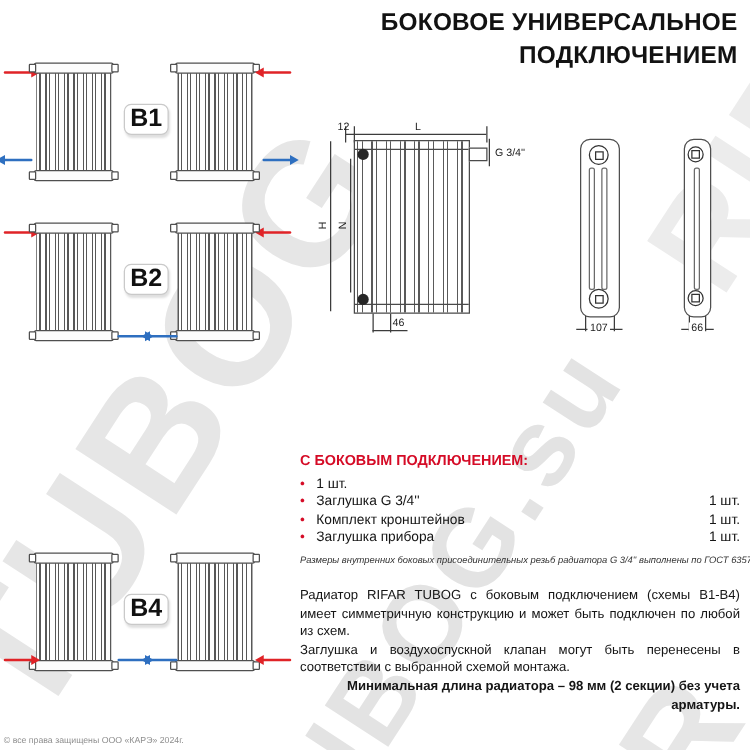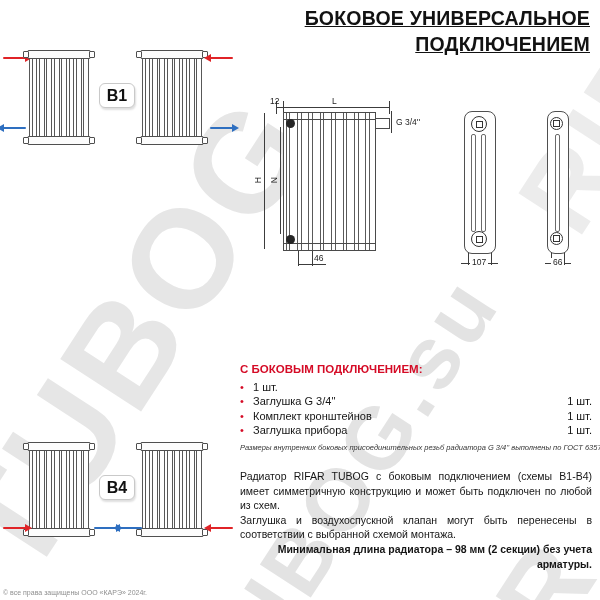--- a/index.html
+++ b/index.html
@@ -9,36 +9,36 @@
   
   .wm{position:absolute;z-index:0;font-weight:800;color:#e6e6e6;white-space:nowrap;
       transform-origin:0 0;transform:rotate(-57deg);letter-spacing:5px;line-height:1;}
   .wm1{left:-70px;top:520px;font-size:140px;}
   .wm2{left:0px;top:940px;font-size:88px;color:#e3e3e3;}
   .wm3{left:330px;top:820px;font-size:110px;}
   .wm4{left:500px;top:190px;font-size:110px;color:#ececec;}
 
   
   .title{position:absolute;top:6px;right:10px;z-index:2;text-align:right;
-         font-weight:800;font-size:19.5px;line-height:1.32;letter-spacing:.2px;color:#121212;text-decoration:underline;}
+         font-weight:800;font-size:19.5px;line-height:1.32;letter-spacing:.2px;color:#121212;}
 
   
   .scheme{position:absolute;left:0;width:236px;height:100px;z-index:1;}
   .rad{position:absolute;top:0;width:64px;height:95px;}
   .rad .bar{position:absolute;left:0;right:0;height:7px;border:1px solid #4f4f4f;
             background:#fcfcfc;border-radius:2px;z-index:2;}
   .rad .bar.top{top:0}.rad .bar.bot{bottom:0}
   .rad .bar::before,.rad .bar::after{content:'';position:absolute;top:0;width:4px;height:5px;
             border:1px solid #4f4f4f;background:#fff;border-radius:1px;}
   .rad .bar::before{left:-5px}.rad .bar::after{right:-5px}
   .rad .tubes{position:absolute;top:6px;bottom:6px;left:2px;right:2px;
             background:repeating-linear-gradient(90deg,#585858 0 1px,#fff 1px 2.6px,#585858 2.6px 3.6px,#fff 3.6px 7.4px);}
   .scheme-label{position:absolute;left:99px;top:33px;width:34px;height:23px;background:#fff;
             border:1px solid #c9c9c9;border-radius:6px;box-shadow:1px 2px 2px rgba(0,0,0,.13);
-            font-weight:800;font-size:16px;text-align:center;line-height:23px;color:#111;z-index:2;}
+            font-weight:800;font-size:20px;text-align:center;line-height:23px;color:#111;z-index:2;}
   .arr{position:absolute;height:2.4px;width:23px;background:currentColor;border-radius:1px;z-index:2;}
   .arr::after{content:'';position:absolute;top:50%;margin-top:-4.5px;width:0;height:0;
             border-top:4.5px solid transparent;border-bottom:4.5px solid transparent;}
   .arr.r::after{right:-6px;border-left:7px solid;}
   .arr.l::after{left:-6px;border-right:7px solid;}
   .sup{color:#e02327}.ret{color:#2e6fc0}
 
   
   .fv{position:absolute;left:250px;top:96px;width:185px;height:192px;z-index:1;}
   .ext-v,.dim-v{position:absolute;width:0;border-left:1px solid #3c3c3c;}
@@ -109,20 +109,37 @@
     <div class="scheme-label">B1</div>
     <div class="rad" style="left:140px">
       <div class="bar top"></div>
       <div class="tubes"></div>
       <div class="bar bot"></div>
     </div>
     <div class="arr sup l" style="left:210px;top:7px"></div>
     <div class="arr ret r" style="left:210px;top:77px"></div>
   </div>
 
+  <div class="scheme" style="top:178px">
+    <div class="arr sup r" style="left:3px;top:7px"></div>
+    <div class="arr sup l" style="left:210px;top:7px"></div>
+    <div class="rad" style="left:27px">
+      <div class="bar top"></div>
+      <div class="tubes"></div>
+      <div class="bar bot"></div>
+    </div>
+    <div class="scheme-label">B2</div>
+    <div class="rad" style="left:140px">
+      <div class="bar top"></div>
+      <div class="tubes"></div>
+      <div class="bar bot"></div>
+    </div>
+    <div class="arr ret r" style="left:94px;top:90px"></div>
+    <div class="arr ret l" style="left:119px;top:90px"></div>
+  </div>
 
 
   <div class="scheme" style="top:442px">
     <div class="rad" style="left:27px">
       <div class="bar top"></div>
       <div class="tubes"></div>
       <div class="bar bot"></div>
     </div>
     <div class="scheme-label">B4</div>
     <div class="rad" style="left:140px">

